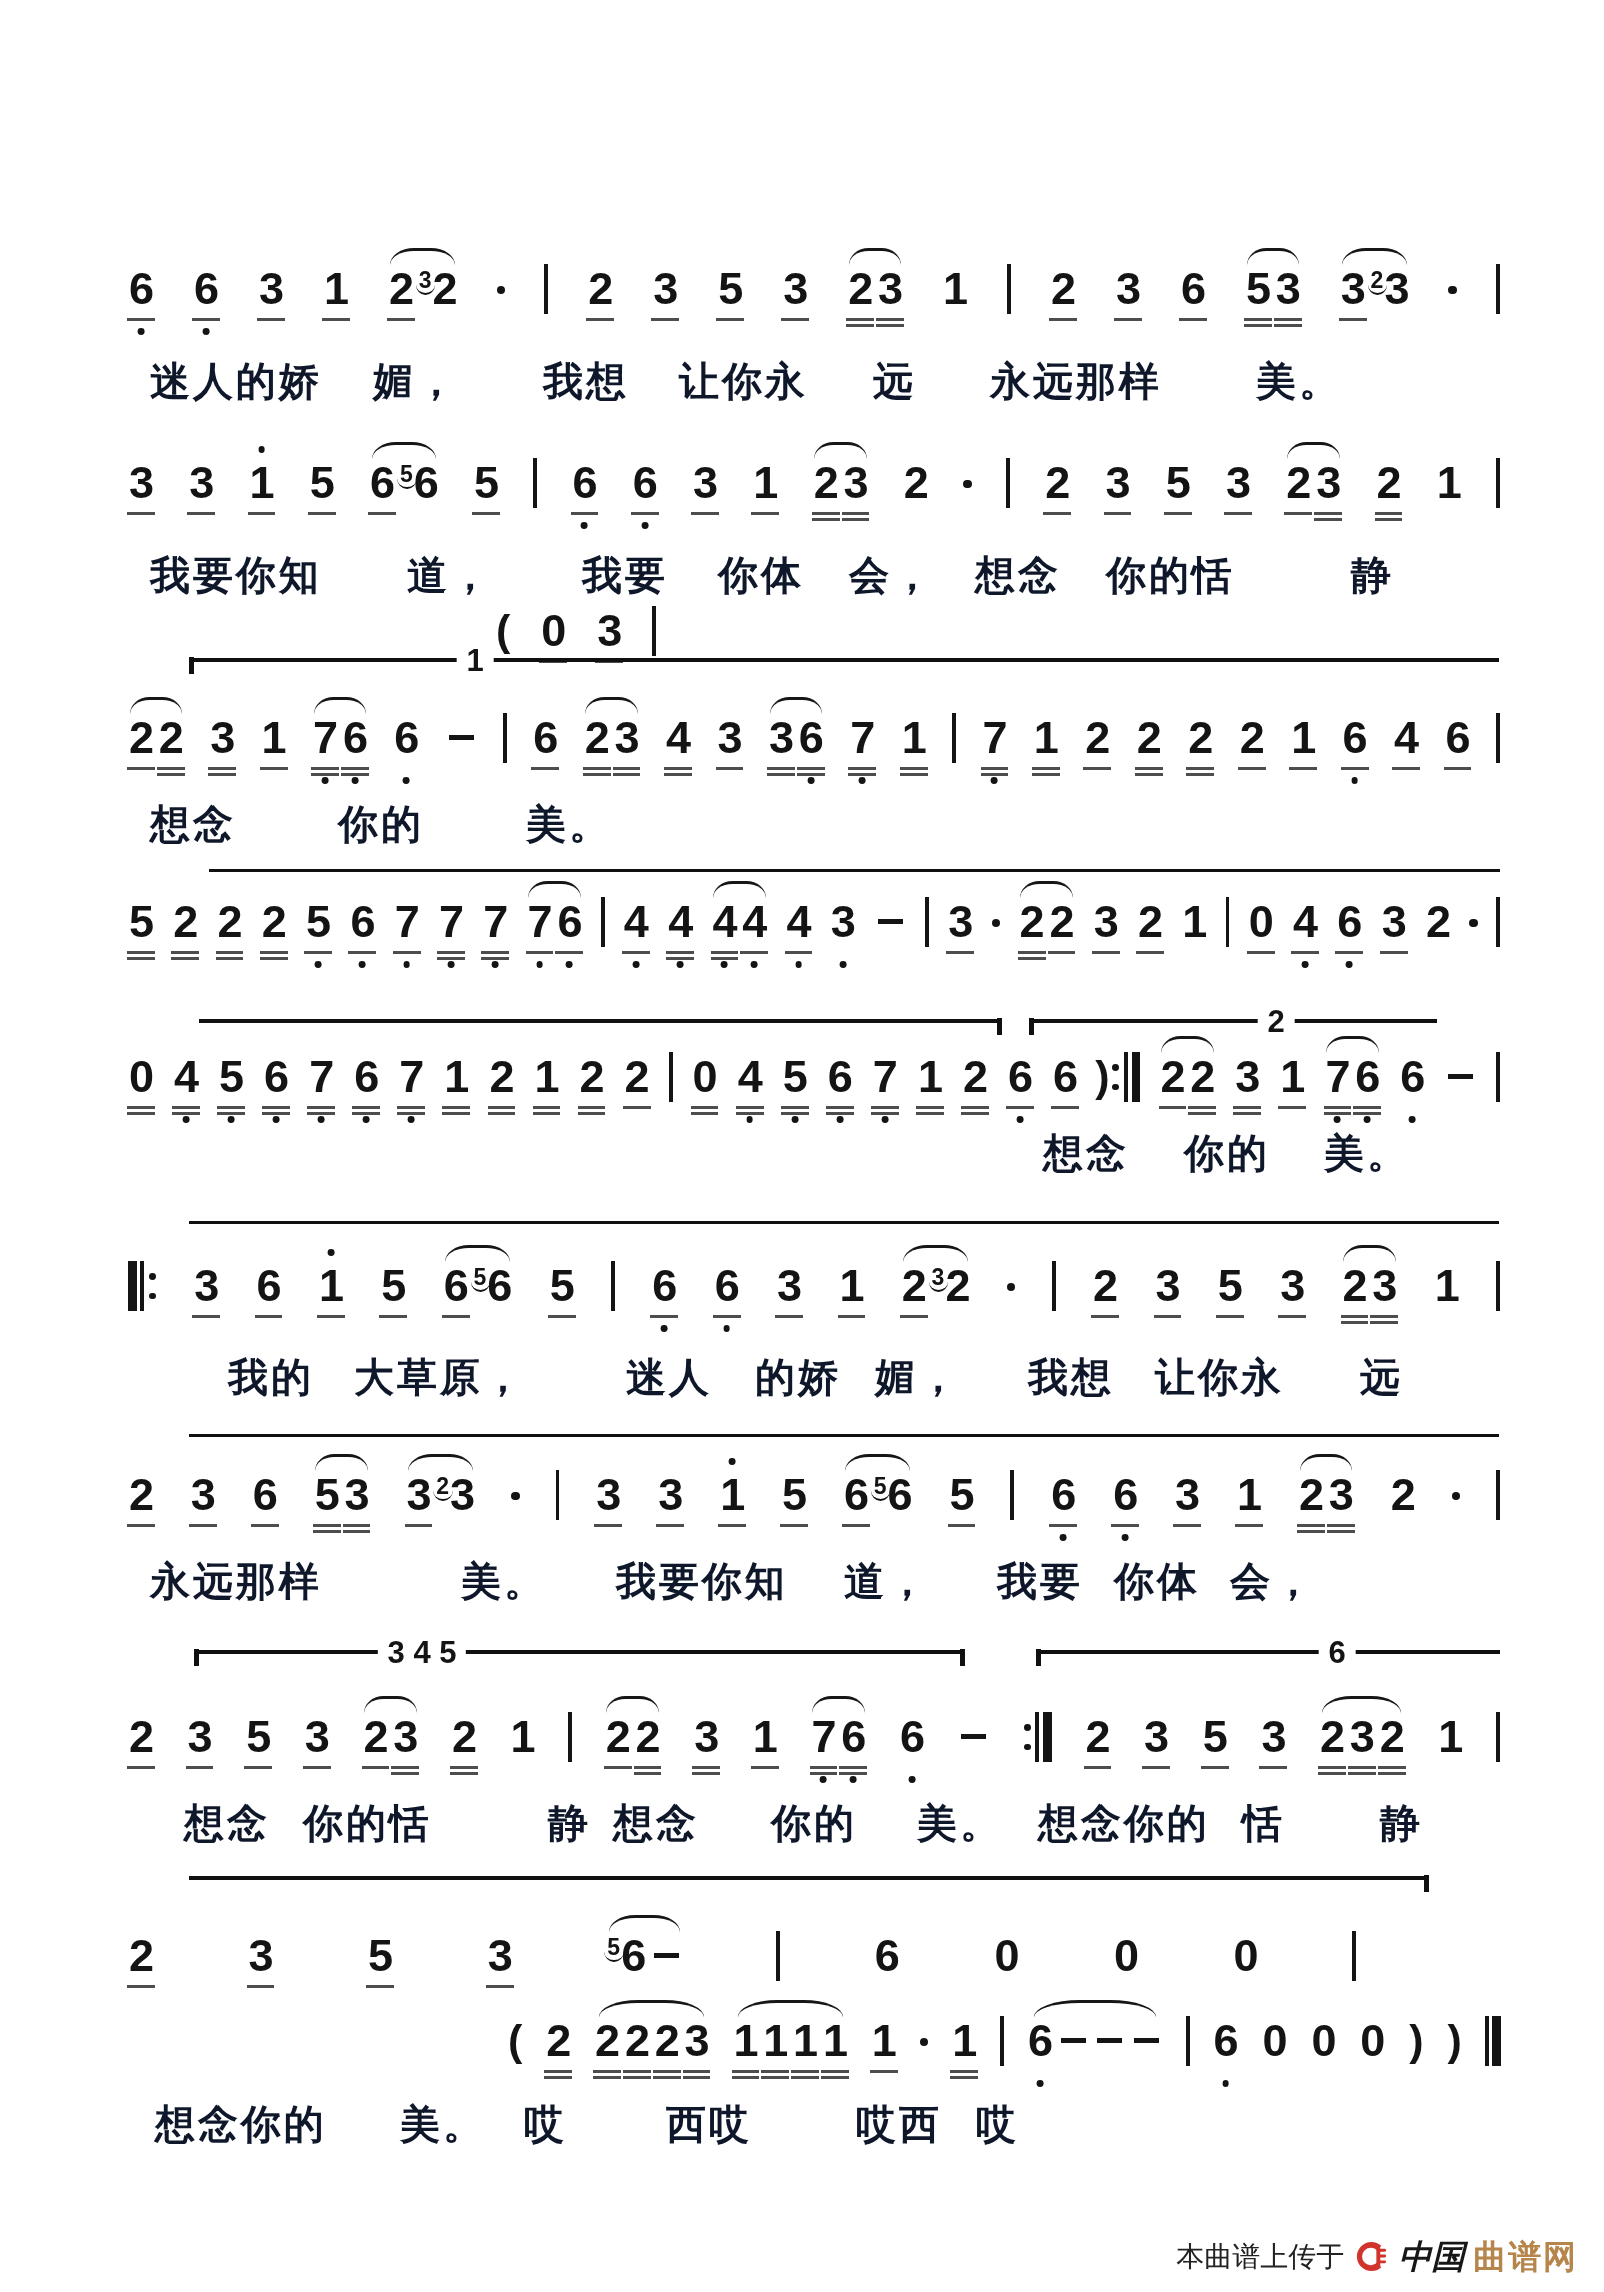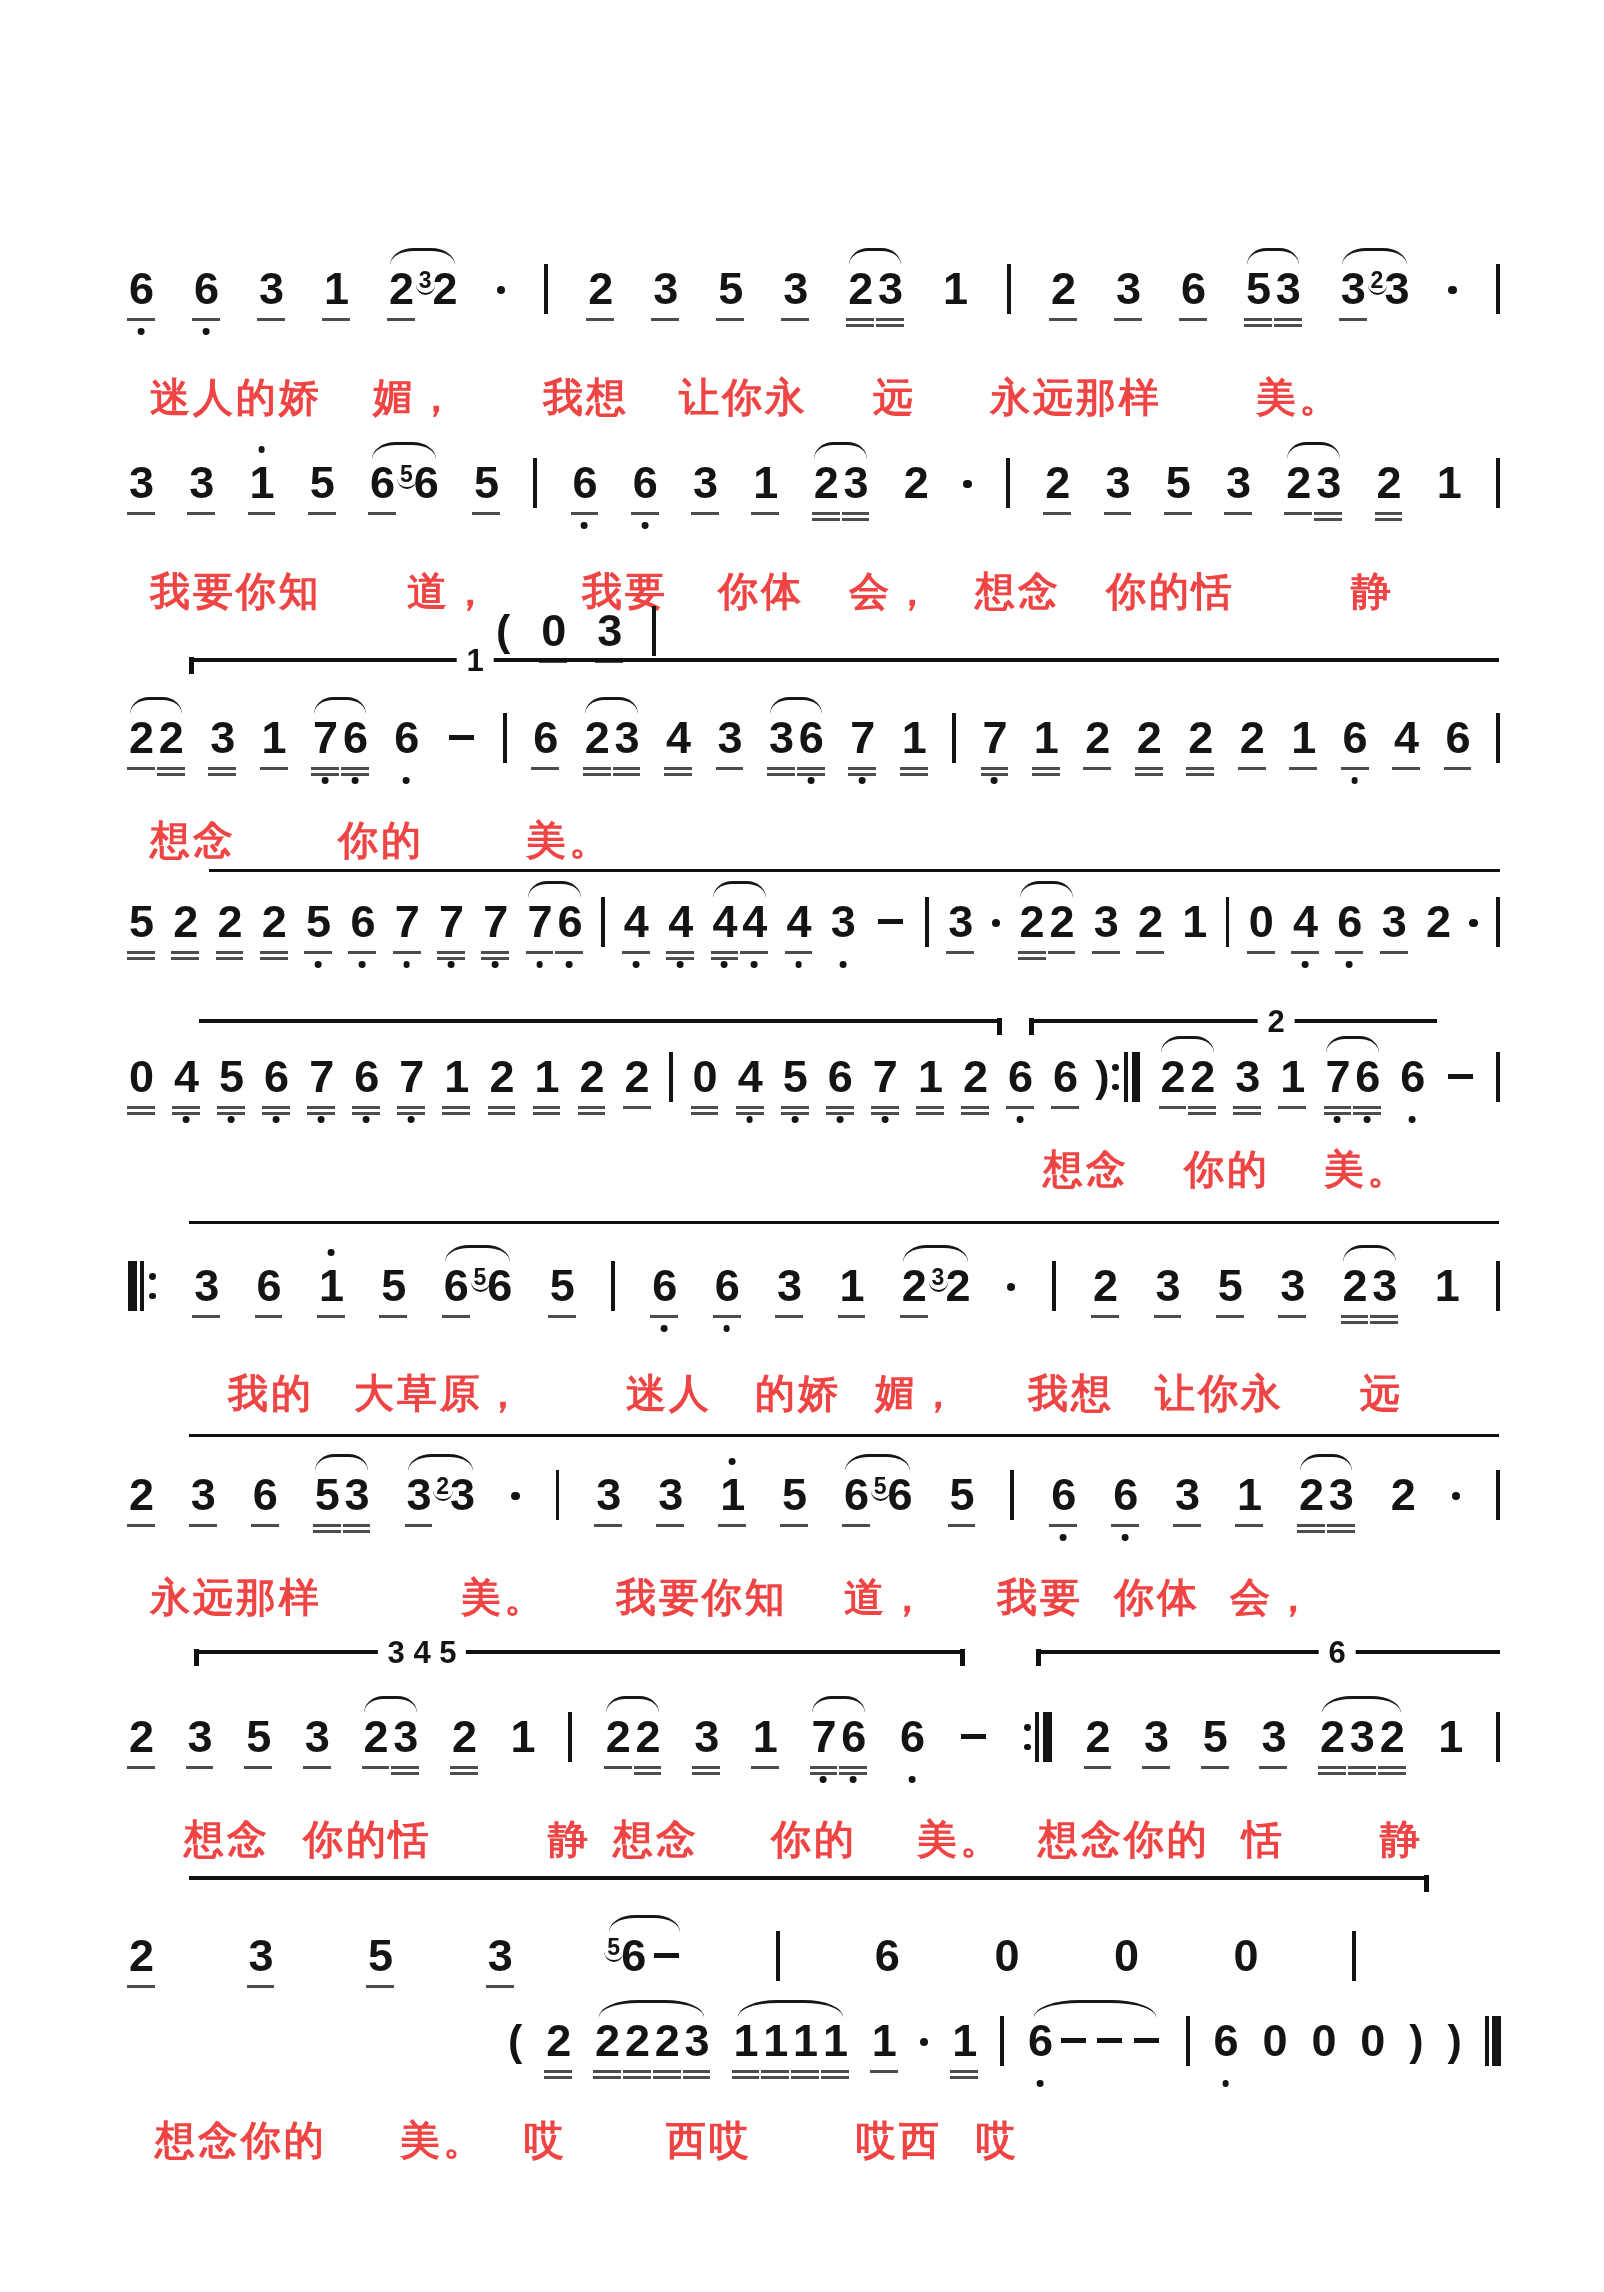--- a/index.html
+++ b/index.html
@@ -23,38 +23,52 @@
   .dashline{display:inline-block;width:25px;height:5.8px;background:#141414;margin:21.3px 2.9px 0;}
   .tok.aug{padding:0 1.9px 17.5px;}
   .agd{width:8.7px;height:8.7px;border-radius:50%;background:#141414;margin-top:21.3px;}
   .prn,.pr .d{font:700 43px/49px "Liberation Sans","DejaVu Sans",sans-serif;color:#141414;}
   .barw{display:inline-flex;align-items:flex-start;}
   .bl{width:3.9px;height:50px;background:#141414;margin:0 1.9px;}
   .bl.th{width:8.7px;}
   .rdots{display:flex;flex-direction:column;justify-content:center;gap:12.6px;height:50px;margin:0 2.9px;}
   .dt{width:6.8px;height:6.8px;border-radius:50%;background:#141414;}
   .lyrline{position:absolute;left:0;width:100%;height:50px;}
-  .lyr{position:absolute;top:16px;font:700 40px/47px "Liberation Sans","DejaVu Sans",sans-serif;
-       color:#ef4444;letter-spacing:2.9px;white-space:nowrap;}
+  .lyr{position:absolute;top:0;font:700 40px/47px "Liberation Sans","DejaVu Sans",sans-serif;
+       color:#0f172a;letter-spacing:2.9px;white-space:nowrap;}
   .volta{position:absolute;border-top:4.9px solid #101010;}
   .volta.line{border-top-width:3.9px;}
   .tick{position:absolute;top:-4.9px;width:4.9px;height:16.5px;background:#101010;}
   .tick.tl{left:0}.tick.tr{right:0}
   .vlabel{position:absolute;top:0;transform:translate(-50%,-55%);background:#fff;padding:0 9.7px;
           font:700 31px/31px "Liberation Sans","DejaVu Sans",sans-serif;color:#141414;}
   .footer{position:absolute;top:2238px;right:27px;display:flex;align-items:center;gap:8.7px;
           font:400 28px/35px "Liberation Sans","DejaVu Sans",sans-serif;color:#222;}
   .brand-cn{font-weight:700;font-style:italic;font-size:33px;color:#171717;}
   .brand-tan{font-weight:700;font-size:33px;letter-spacing:1.9px;}
   .logo{display:inline-flex;align-items:center;}
 </style>
 </head>
 <body>
 
 <div id="score">
+  <div class="footer">
+    <span>本曲谱上传于</span>
+    <span class="logo">
+      <svg width="37" height="37" viewBox="0 0 38 38">
+        <path d="M19 4a15 15 0 1 0 0 30 15 15 0 0 0 10-4l-4-5a9 9 0 1 1 0-12l4-5a15 15 0 0 0-10-4z" fill="#d0342c"></path>
+        <rect x="24" y="8" width="4" height="22" rx="2" fill="#d0342c"></rect>
+        <rect x="26" y="11" width="8" height="3" rx="1.5" fill="#d0342c"></rect>
+        <rect x="26" y="17" width="8" height="3" rx="1.5" fill="#d0342c"></rect>
+        <rect x="26" y="23" width="8" height="3" rx="1.5" fill="#d0342c"></rect>
+      </svg>
+    </span>
+    <span class="brand-cn">中国</span>
+    <span class="brand-tan" id="brandTan" style="color: rgb(181, 133, 75);">曲谱网</span>
+  </div>
 <div class="sys" style="top: 245px; left: 126px; width: 1376px;">
       <div class="notes">
         <div class="tok"><span class="d">6</span><div class="ln l1"></div><div class="odot lo"></div></div>
         <div class="tok"><span class="d">6</span><div class="ln l1"></div><div class="odot lo"></div></div>
         <div class="tok"><span class="d">3</span><div class="ln l1"></div></div>
         <div class="tok"><span class="d">1</span><div class="ln l1"></div></div>
         <div class="grp">
           <div class="tok"><span class="d">2</span><div class="ln l1"></div></div>
           <div class="tok"><span class="g">3</span><span class="d">2</span></div>
         </div>

